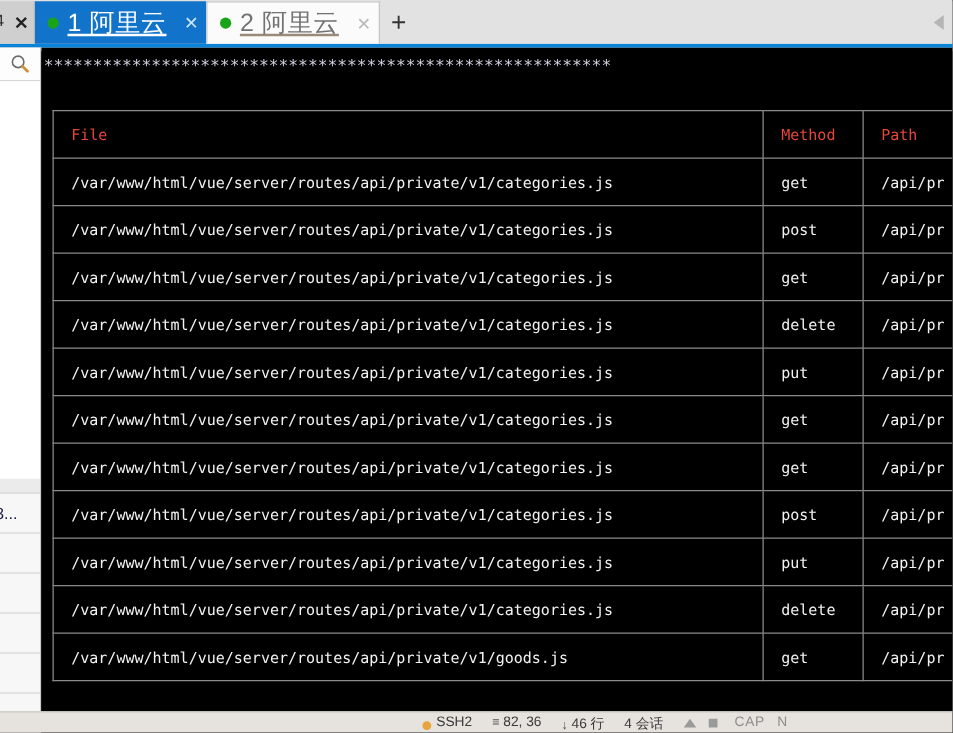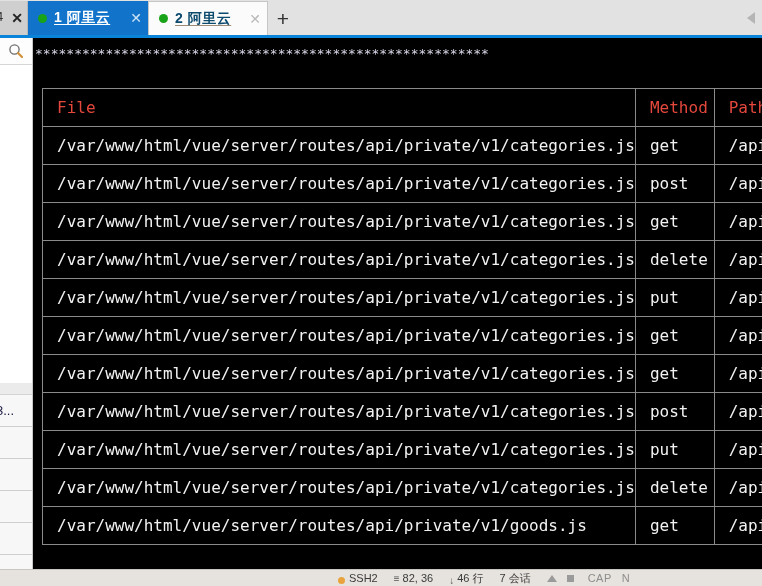--- a/index.html
+++ b/index.html
@@ -84,33 +84,32 @@
   }
   .tab .dot {
     width: 9px;
     height: 9px;
     border-radius: 50%;
     background: #19a319;
     margin-right: 7px;
     flex: 0 0 auto;
   }
   .tab .tab-title {
-    font-size: 14px;
+    font-size: 20px;
     white-space: nowrap;
     flex: 1 1 auto;
     letter-spacing: 0.5px;
-    font-weight: bold;
   }
   .tab.active .tab-title {
     color: #ffffff;
     text-decoration: underline;
     text-underline-offset: 2px;
   }
   .tab.inactive .tab-title {
-    color: #0c4a6e;
+    color: #737373;
     text-decoration: underline;
     text-decoration-color: #9a8a77;
     text-underline-offset: 2px;
   }
   .tab .tab-close {
     font-size: 14px;
     margin-left: 14px;
     flex: 0 0 auto;
     line-height: 1;
   }
@@ -225,21 +224,21 @@
   }
   table.apitbl {
     border-collapse: collapse;
     table-layout: fixed;
     background: #000;
   }
   table.apitbl td, table.apitbl th {
     border: 1px solid #8a8a8a;
     padding: 0 0 0 14px;
     height: 38px;
-    font-size: 16px;
+    font-size: 12px;
     font-family: "DejaVu Sans Mono", "Liberation Mono", monospace;
     text-align: left;
     font-weight: normal;
     white-space: nowrap;
     color: #f2f2f2;
     vertical-align: middle;
     box-sizing: border-box;
   }
   table.apitbl th {
     color: #e4473c;
@@ -440,21 +439,21 @@
       <span class="sb-glyph">≡</span>
       <span>82, 36</span>
     </div>
 
     <div class="sb-item">
       <span class="sb-glyph">↓</span>
       <span>46 行</span>
     </div>
 
     <div class="sb-item">
-      <span>7 会话</span>
+      <span>4 会话</span>
     </div>
 
     <div class="sb-tri-up"></div>
     <div class="sb-sq"></div>
 
     <div class="sb-cap">CAP</div>
     <div class="sb-cap">N</div>
   </div>
 
 </div>

